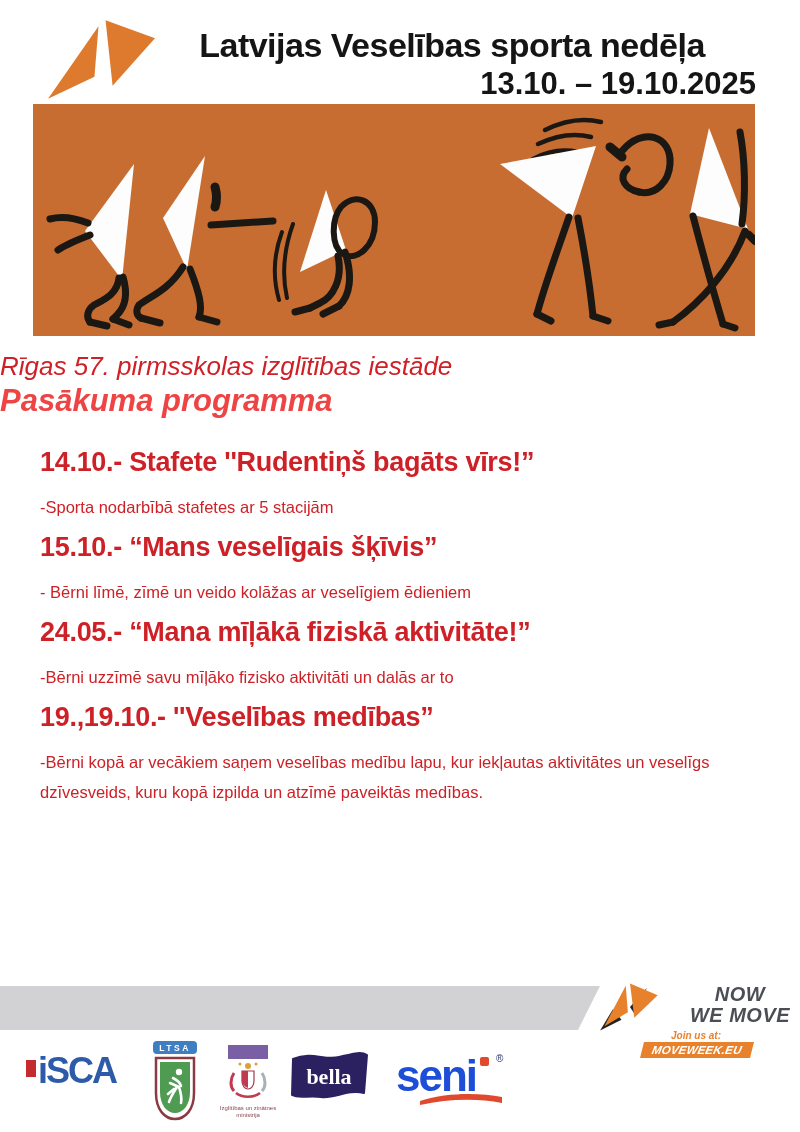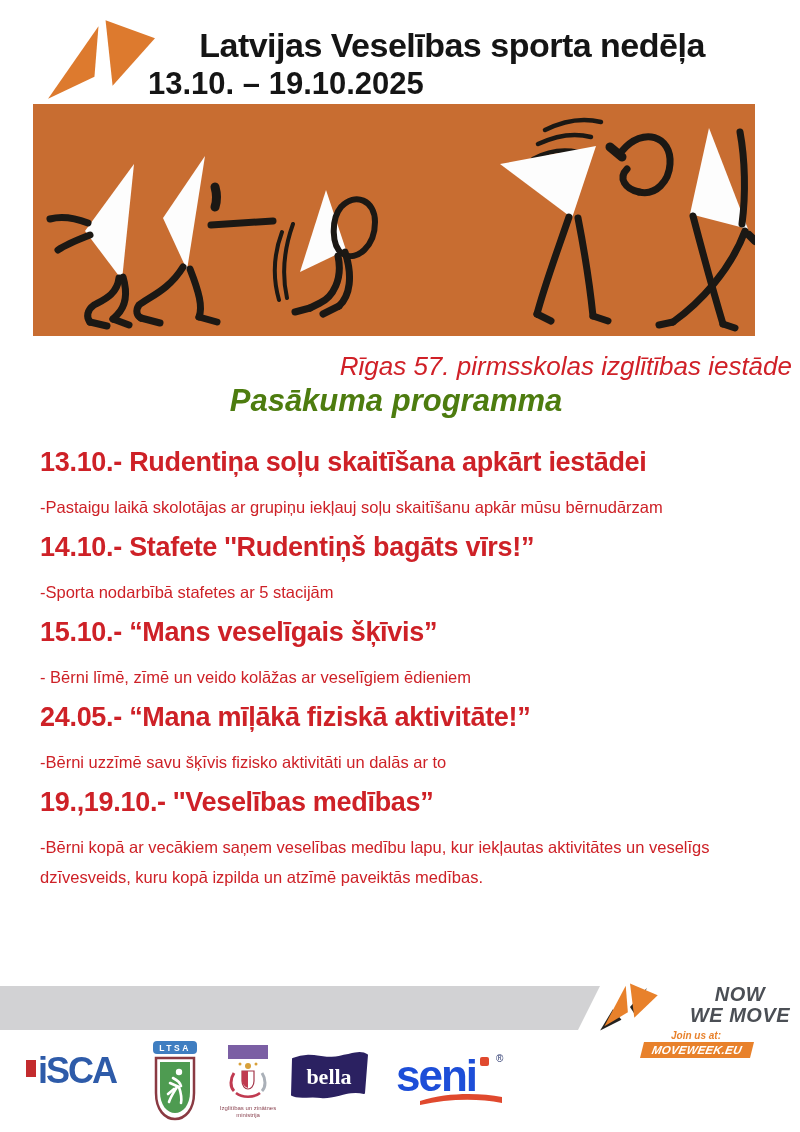--- a/index.html
+++ b/index.html
@@ -3,33 +3,33 @@
 <meta charset="utf-8">
 <style>
   html,body{margin:0;padding:0;background:#fff;}
   .page{position:relative;width:792px;height:1132px;background:#fff;overflow:hidden;
         font-family:"Liberation Sans",sans-serif;}
   .abs{position:absolute;}
 
   
   .header-title{left:148px;right:36px;top:26px;text-align:center;
     font-size:34px;font-weight:bold;color:#151515;letter-spacing:-0.5px;}
-  .header-dates{left:148px;right:36px;top:66px;text-align:left;
+  .header-dates{left:148px;right:36px;top:66px;text-align:right;
     font-size:31px;font-weight:bold;color:#151515;}
   .kite-logo{left:42px;top:8px;width:116px;height:96px;}
 
   
   .banner{left:33px;top:104px;width:722px;height:232px;background:#C86D31;}
   .banner svg{display:block;width:100%;height:100%;}
 
   
-  .institution{left:0;right:0;top:351px;text-align:right;
+  .institution{left:0;right:0;top:351px;text-align:left;
     font-size:26px;font-style:italic;color:#D02027;}
-  .program-title{left:0;right:0;top:383px;text-align:center;
-    font-size:31px;font-style:italic;font-weight:bold;color:#4d7c0f;}
+  .program-title{left:0;right:0;top:383px;text-align:left;
+    font-size:31px;font-style:italic;font-weight:bold;color:#ef4444;}
 
   
   .program{left:40px;right:28px;top:444px;}
   .item{margin-bottom:7px;}
   .item-heading{font-size:27px;font-weight:bold;color:#CE2127;line-height:36px;letter-spacing:-0.3px;}
   .item-desc{font-size:16.5px;color:#CE2127;line-height:30px;margin-top:12px;}
 
   
   .gray-stripe{left:0;top:986px;width:600px;height:44px;background:#D2D2D4;
     clip-path:polygon(0 0,100% 0,calc(100% - 22px) 100%,0 100%);}
@@ -131,34 +131,30 @@
         </g>
       </g>
     </svg>
   </div>
 
   <div class="abs institution">Rīgas 57. pirmsskolas izglītības iestāde</div>
   <div class="abs program-title">Pasākuma programma</div>
 
   <div class="abs program">
     <div class="item">
-      <div class="item-heading">13.10.- Rudentiņa soļu skaitīšana apkārt iestādei</div>
-      <div class="item-desc">-Pastaigu laikā skolotājas ar grupiņu iekļauj soļu skaitīšanu apkār mūsu bērnudārzam</div>
-    </div>
-    <div class="item">
       <div class="item-heading">14.10.- Stafete ''Rudentiņš bagāts vīrs!”</div>
       <div class="item-desc">-Sporta nodarbībā stafetes ar 5 stacijām</div>
     </div>
     <div class="item">
       <div class="item-heading">15.10.- “Mans veselīgais šķīvis”</div>
       <div class="item-desc">- Bērni līmē, zīmē un veido kolāžas ar veselīgiem ēdieniem</div>
     </div>
     <div class="item">
       <div class="item-heading">24.05.- “Mana mīļākā fiziskā aktivitāte!”</div>
-      <div class="item-desc">-Bērni uzzīmē savu šķīvis fizisko aktivitāti un dalās ar to</div>
+      <div class="item-desc">-Bērni uzzīmē savu mīļāko fizisko aktivitāti un dalās ar to</div>
     </div>
     <div class="item">
       <div class="item-heading">19.,19.10.- ''Veselības medības”</div>
       <div class="item-desc">-Bērni kopā ar vecākiem saņem veselības medību lapu, kur iekļautas aktivitātes un veselīgs dzīvesveids, kuru kopā izpilda un atzīmē paveiktās medības.</div>
     </div>
   </div>
 
   <div class="abs gray-stripe"></div>
 
   <svg class="abs nwm-kite" viewBox="0 0 60 52">

